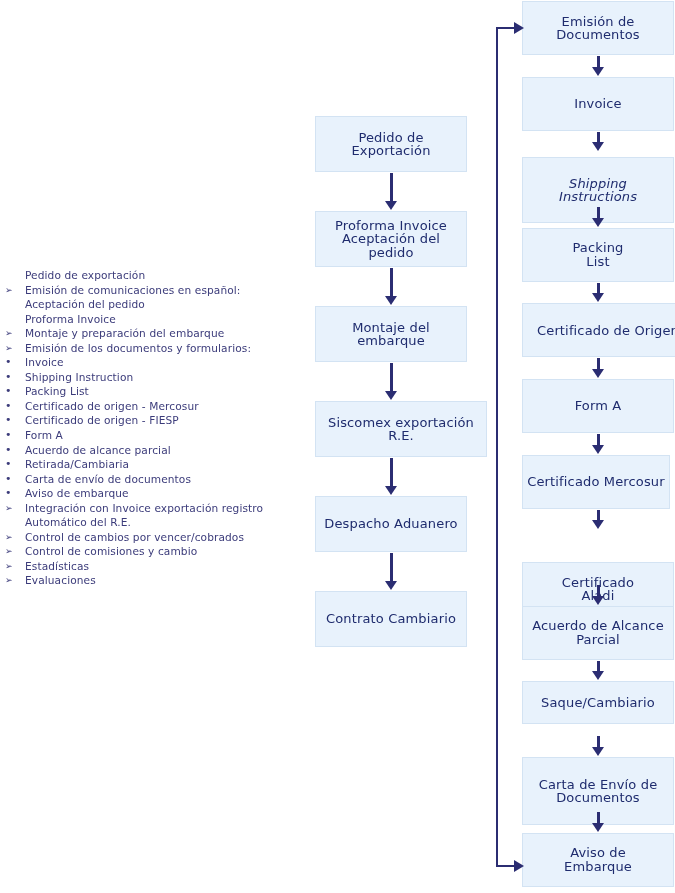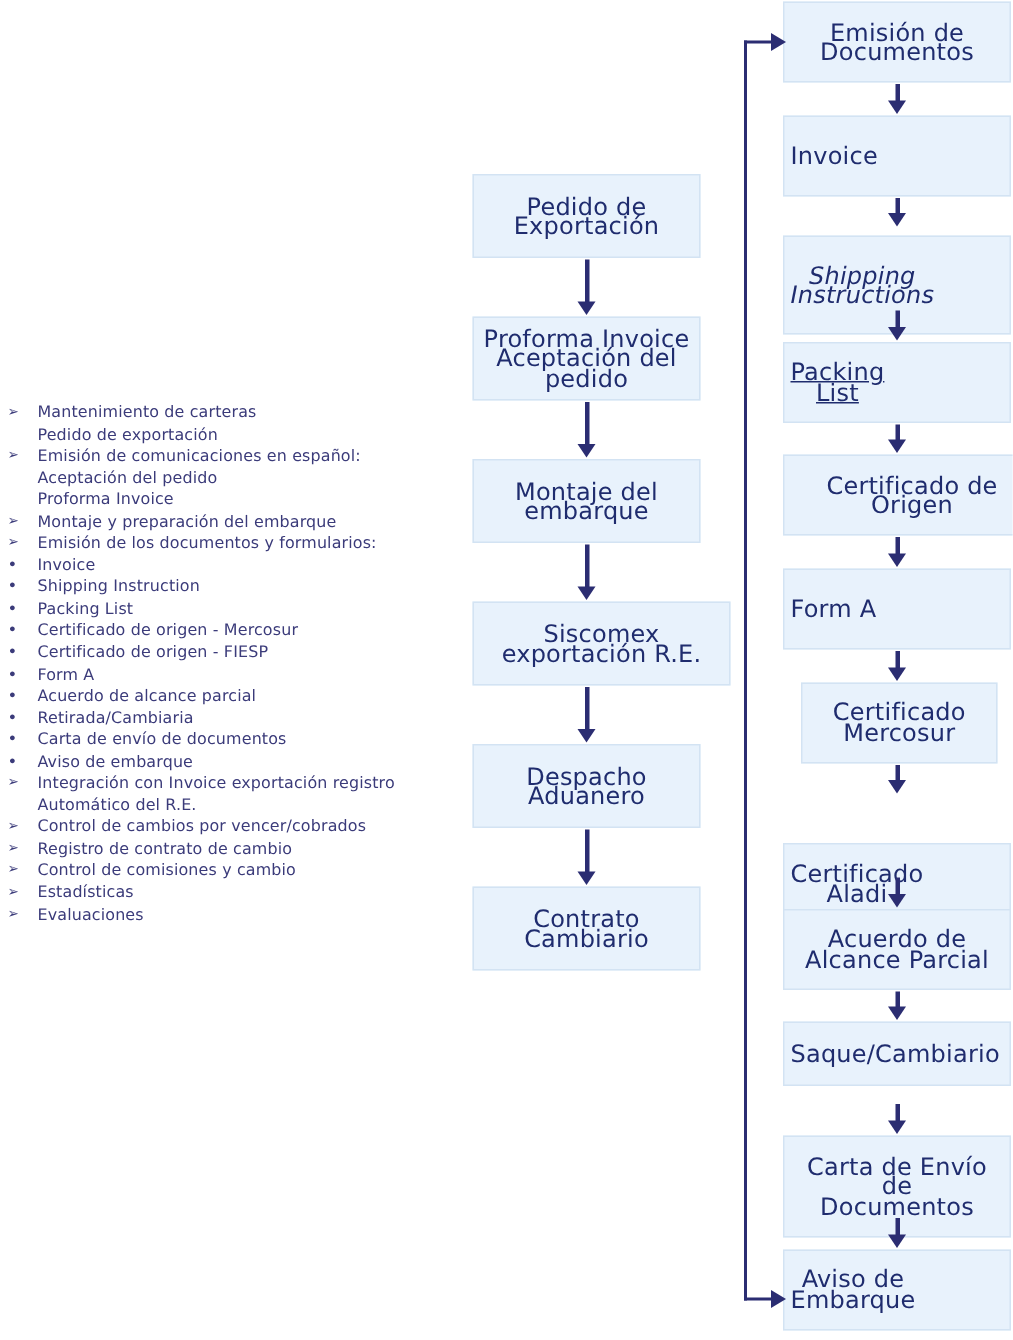--- a/index.html
+++ b/index.html
@@ -51,24 +51,24 @@
   }
 
   
   .flow-box {
     position: absolute;
     box-sizing: border-box;
     background: #e8f2fc;
     border: 1px solid #d3e3f3;
     display: flex;
     align-items: center;
-    justify-content: flex-start;
+    justify-content: center;
     text-align: center;
     color: #1f2c6e;
-    font-size: 16px;
+    font-size: 13px;
     line-height: 13.5px;
     letter-spacing: 0.15px;
   }
   .flow-box span { display: block; padding: 0 4px; }
 
   
   .v-arrow {
     position: absolute;
     width: 3px;
     background: #2b2d72;
@@ -120,24 +120,20 @@
     border-left: 10px solid #2b2d72;
   }
   #loop-stub-top { top: 0px; }
   #loop-stub-bottom { top: 838px; }
 </style>
 </head>
 <body>
 
 <div id="feature-list">
     <div class="feat-row">
-      <span class="feat-marker arrow"></span>
-      <span class="feat-text">Mantenimiento de carteras</span>
-    </div>
-    <div class="feat-row">
       <span class="feat-marker none"></span>
       <span class="feat-text">Pedido de exportación</span>
     </div>
     <div class="feat-row">
       <span class="feat-marker arrow"></span>
       <span class="feat-text">Emisión de comunicaciones en español:</span>
     </div>
     <div class="feat-row">
       <span class="feat-marker none"></span>
       <span class="feat-text">Aceptación del pedido</span>
@@ -198,24 +194,20 @@
       <span class="feat-marker arrow"></span>
       <span class="feat-text">Integración con Invoice exportación registro</span>
     </div>
     <div class="feat-row">
       <span class="feat-marker none"></span>
       <span class="feat-text">Automático del R.E.</span>
     </div>
     <div class="feat-row">
       <span class="feat-marker arrow"></span>
       <span class="feat-text">Control de cambios por vencer/cobrados</span>
-    </div>
-    <div class="feat-row">
-      <span class="feat-marker arrow"></span>
-      <span class="feat-text">Registro de contrato de cambio</span>
     </div>
     <div class="feat-row">
       <span class="feat-marker arrow"></span>
       <span class="feat-text">Control de comisiones y cambio</span>
     </div>
     <div class="feat-row">
       <span class="feat-marker arrow"></span>
       <span class="feat-text">Estadísticas</span>
     </div>
     <div class="feat-row">
@@ -256,33 +248,33 @@
     </div>
     <div class="v-arrow" style="left: 596.5px; top: 56px; height: 11.6px;"></div>
     <div class="flow-box" style="left: 522px; top: 76.6px; width: 152px; height: 54px;">
       <span>Invoice</span>
     </div>
     <div class="v-arrow" style="left: 596.5px; top: 131.6px; height: 11.6px;"></div>
     <div class="flow-box" style="left: 522px; top: 157px; width: 152px; height: 66px; font-style: italic;">
       <span>Shipping<br>Instructions</span>
     </div>
     <div class="v-arrow" style="left: 596.5px; top: 207.2px; height: 11.6px;"></div>
-    <div class="flow-box" style="left: 522px; top: 227.8px; width: 152px; height: 54px; text-decoration: underline;">
+    <div class="flow-box" style="left: 522px; top: 227.8px; width: 152px; height: 54px;">
       <span>Packing<br>List</span>
     </div>
     <div class="v-arrow" style="left: 596.5px; top: 282.8px; height: 11.6px;"></div>
     <div class="flow-box" style="left: 522px; top: 303.4px; width: 172px; height: 54px;">
       <span>Certificado de Origen</span>
     </div>
     <div class="v-arrow" style="left: 596.5px; top: 358.4px; height: 11.6px;"></div>
     <div class="flow-box" style="left: 522px; top: 379px; width: 152px; height: 54px;">
       <span>Form A</span>
     </div>
     <div class="v-arrow" style="left: 596.5px; top: 434px; height: 11.6px;"></div>
-    <div class="flow-box" style="left: 534px; top: 454.6px; width: 131px; height: 54px;">
+    <div class="flow-box" style="left: 522px; top: 454.6px; width: 148px; height: 54px;">
       <span>Certificado Mercosur</span>
     </div>
     <div class="v-arrow" style="left: 596.5px; top: 509.6px; height: 11.6px;"></div>
     <div class="flow-box" style="left: 522px; top: 530.2px; width: 152px; height: 54px; margin-top: 32px;">
       <span>Certificado<br>Aladi</span>
     </div>
     <div class="v-arrow" style="left: 596.5px; top: 585.2px; height: 11.6px;"></div>
     <div class="flow-box" style="left: 522px; top: 605.8px; width: 152px; height: 54px;">
       <span>Acuerdo de Alcance Parcial</span>
     </div>

